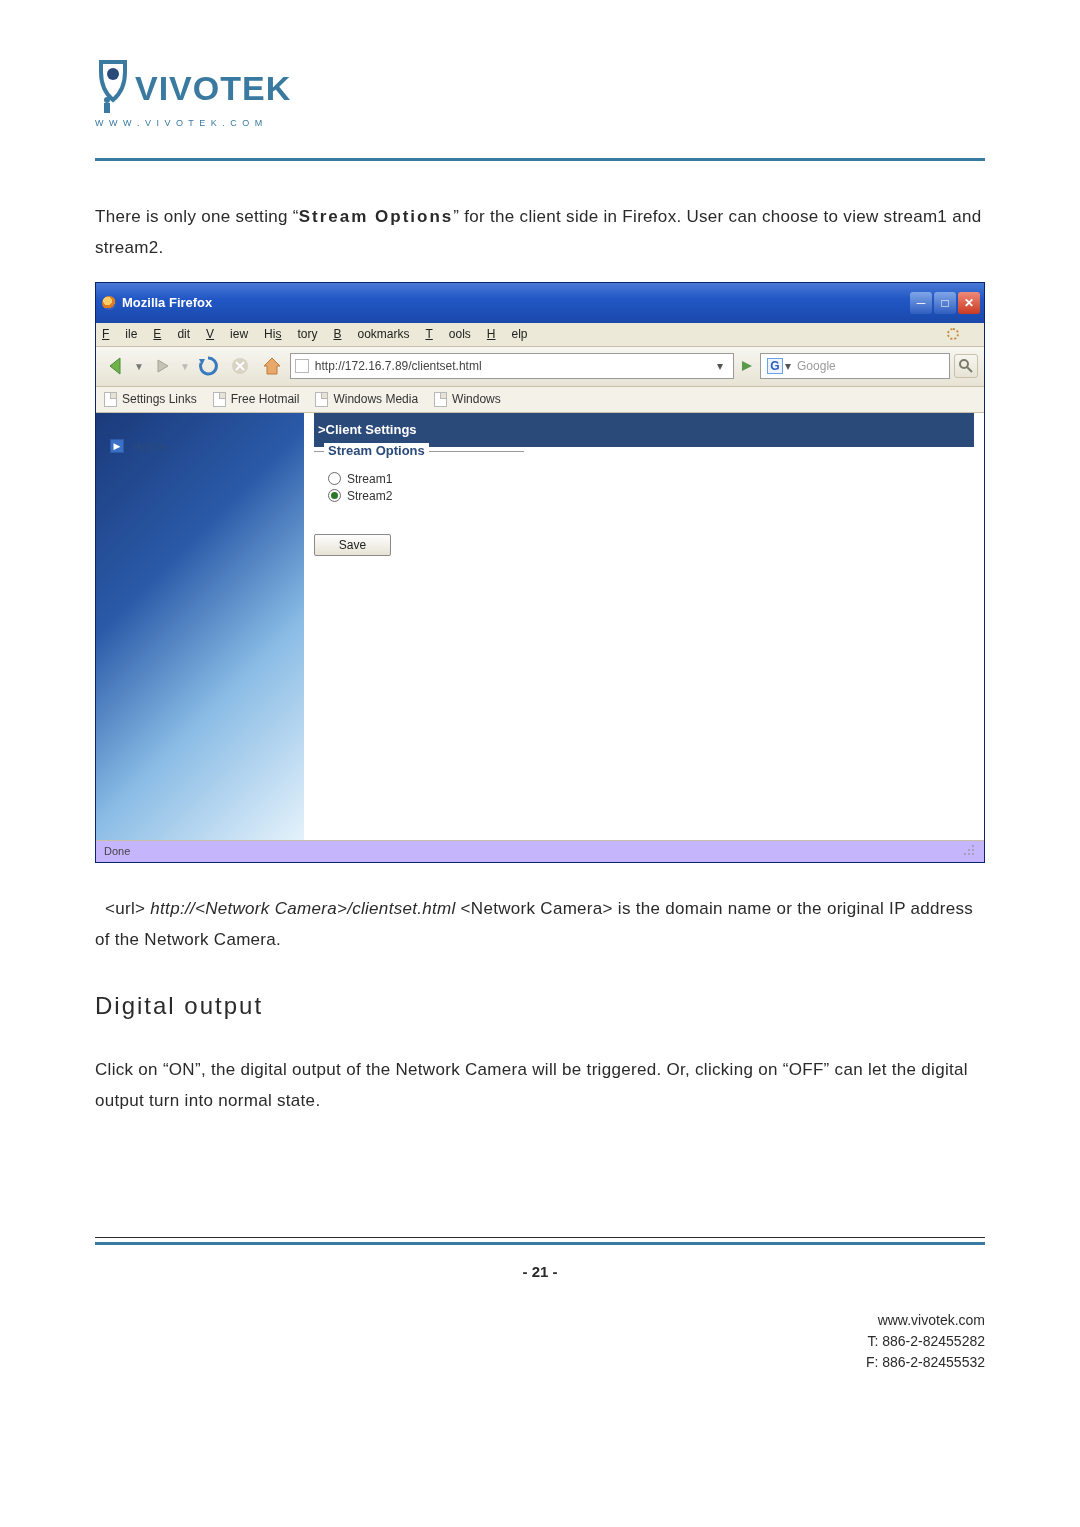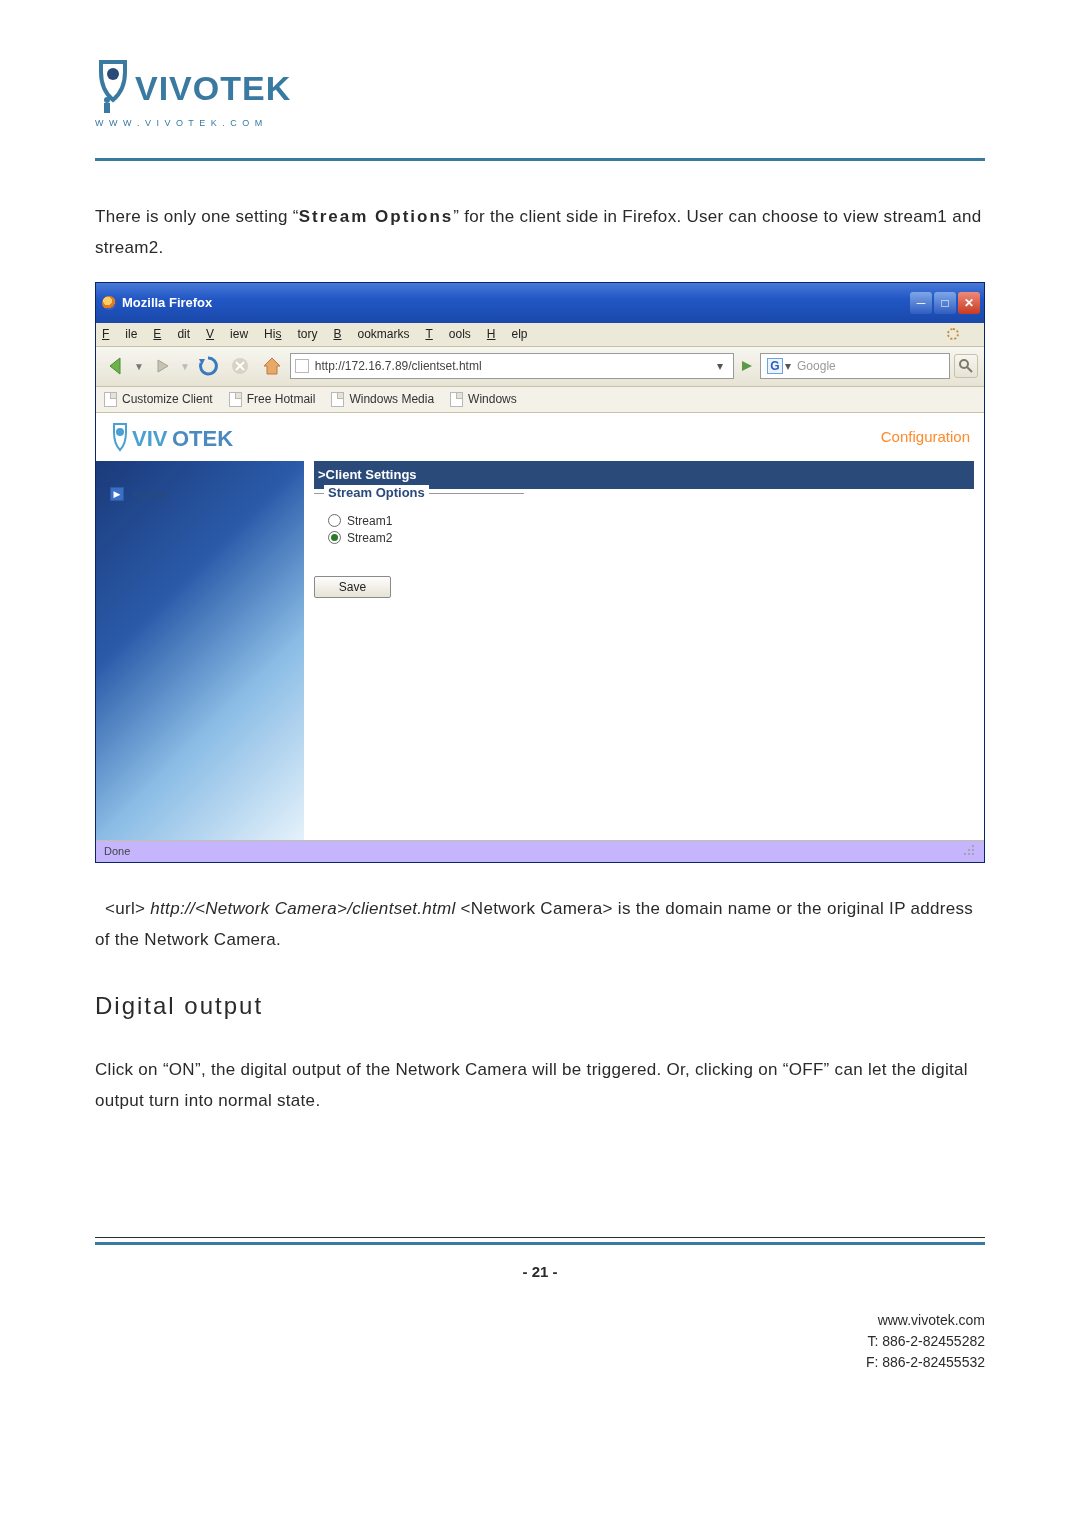--- a/index.html
+++ b/index.html
@@ -99,21 +99,21 @@
   }
   .side-link{
     display:flex;align-items:center;gap:8px;
     color:#2a4a7a;font-size:13px;font-family: Tahoma, sans-serif;
   }
   .side-arrow{width:14px;height:14px;background:#3a6fc5;border:1px solid #2a5aa8;
     display:flex;align-items:center;justify-content:center;color:#fff;font-size:9px;}
   .config-link{color:#ff8a2a;font-size:15px;font-family:Tahoma,sans-serif;}
   .main-panel{flex:1;background:#fff;padding:0 10px;}
   .sect-head{
-    background:#2a4a7a;color:#fff;height:28px;font-size:13px;font-weight:bold;
+    background:#2a4a7a;color:#fff;height:34px;font-size:13px;font-weight:bold;
     display:flex;align-items:center;padding:0 4px;font-family:Tahoma,sans-serif;
   }
   .fieldset{
     margin:4px 0 14px 0;width:210px;
     position:relative;padding:18px 14px 14px 14px;
   }
   .fieldset .legend{
     position:absolute;top:-8px;left:10px;background:#fff;padding:0 4px;
     color:#2a4a7a;font-size:13px;font-weight:bold;font-family:Tahoma,sans-serif;
   }
@@ -236,45 +236,36 @@
     <span class="mag">
       <svg width="16" height="16">
           <circle cx="6" cy="6" r="4" fill="none" stroke="#7a7a6a" stroke-width="2"></circle>
           <line x1="9" y1="9" x2="14" y2="14" stroke="#7a7a6a" stroke-width="2"></line>
         </svg>
     </span>
   </div>
   <div class="bmbar">
     <span class="bmitem">
         <span class="pg"></span>
-        <span>Customize Client</span>
+        <span>Settings Links</span>
       </span>
     <span class="bmitem">
         <span class="pg"></span>
         <span>Free Hotmail</span>
       </span>
     <span class="bmitem">
         <span class="pg"></span>
         <span>Windows Media</span>
       </span>
     <span class="bmitem">
         <span class="pg"></span>
         <span>Windows</span>
       </span>
   </div>
   <div class="content-area">
-    <div class="brand-row">
-      <svg width="160" height="34">
-        <text x="22" y="26" font-family="Arial Black,Arial" font-weight="900" font-size="22" fill="#4aa0d0">VIV</text>
-        <text x="62" y="26" font-family="Arial Black,Arial" font-weight="900" font-size="22" fill="#4a8ac0">OTEK</text>
-        <circle cx="10" cy="12" r="4" fill="#4aa0d0"></circle>
-        <path d="M4 4 L16 4 L16 12 Q16 24 10 30 Q4 24 4 12 Z" fill="none" stroke="#4aa0d0" stroke-width="2"></path>
-      </svg>
-      <a class="config-link">Configuration</a>
-    </div>
     <div class="page-body">
       <div class="sidebar">
         <div class="side-link">
           <span class="side-arrow">▶</span>
           <span>Home</span>
         </div>
       </div>
       <div class="main-panel">
         <div class="sect-head">&gt;Client Settings</div>
         <div class="fieldset">

